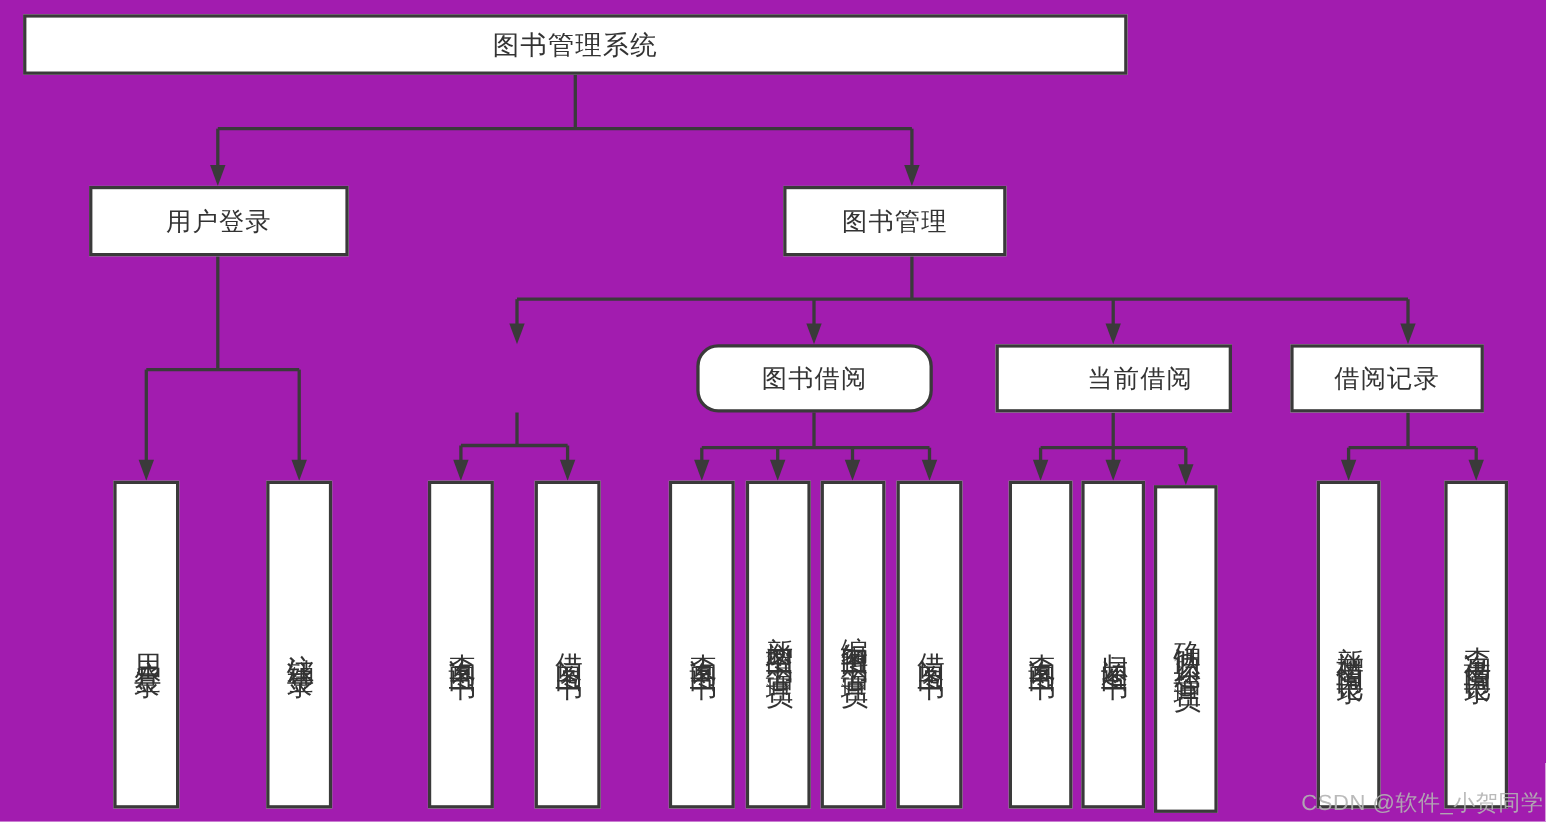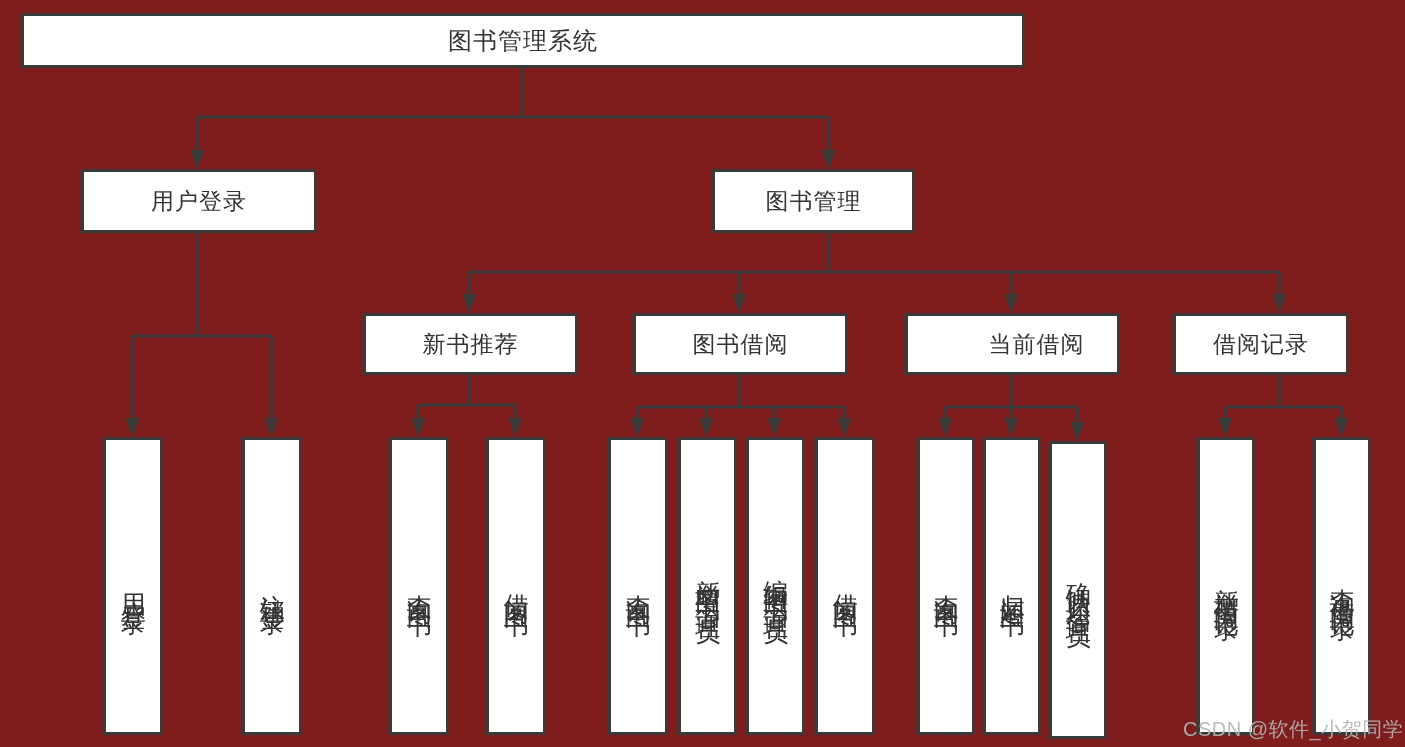--- a/index.html
+++ b/index.html
@@ -5,21 +5,21 @@
   html, body {
     margin: 0;
     padding: 0;
     background: #ffffff;
     font-family: "Liberation Sans", "DejaVu Sans", sans-serif;
   }
   #canvas {
     position: relative;
     width: 1405px;
     height: 747px;
-    background: #7f1d1d;
+    background: #a21caf;
     overflow: hidden;
   }
   #connectors {
     position: absolute;
     left: 0;
     top: 0;
     z-index: 1;
   }
   .node, .leaf {
     position: absolute;
@@ -132,24 +132,21 @@
     <span>图书管理系统</span>
   </div>
 
   <div class="node lvl" style="left:81px; top:169px; width:236px; height:64px;">
     <span>用户登录</span>
   </div>
   <div class="node lvl" style="left:712px; top:169px; width:203px; height:64px;">
     <span>图书管理</span>
   </div>
 
-  <div class="node lvl" style="left:363px; top:313px; width:215px; height:62px;">
-    <span>新书推荐</span>
-  </div>
-  <div class="node lvl" style="left:633px; top:313px; width:215px; height:62px;">
+  <div class="node lvl" style="left:633px; top:313px; width:215px; height:62px;border-radius:20px;">
     <span>图书借阅</span>
   </div>
   <div class="node lvl" style="left:905px; top:313px; width:215px; height:62px;padding-left:48px;">
     <span>当前借阅</span>
   </div>
   <div class="node lvl" style="left:1173px; top:313px; width:176px; height:62px;">
     <span>借阅记录</span>
   </div>
 
   <div class="leaf" style="left:103px; top:437px; width:60px;">

